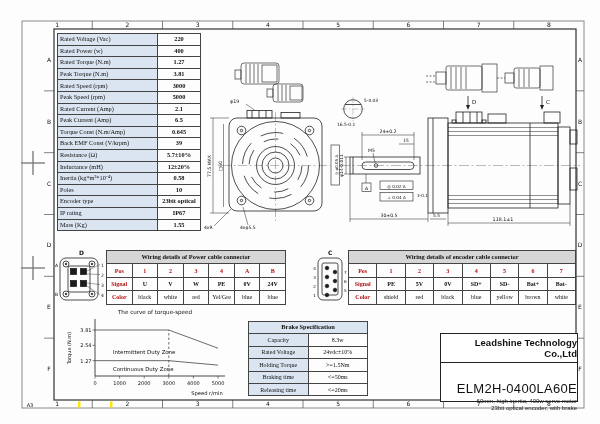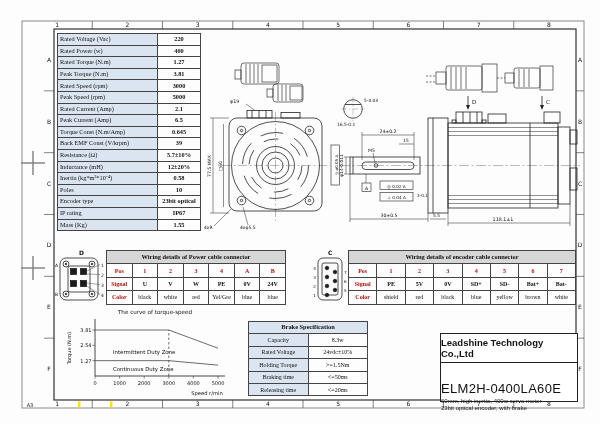--- a/index.html
+++ b/index.html
@@ -20,21 +20,21 @@
   .wire .rh{color:#b01010;font-weight:bold;}
   .wire .pin{color:#b01010;font-weight:bold;}
   .wire .sig{font-weight:bold;}
   
   .brake{font-size:6px;width:120px;}
   .brake td{height:11.4px;}
   .brake .title{background:#dbe5f1;font-weight:bold;font-size:6.4px;}
   .brake .lbl{background:#dbe5f1;}
   
   .tblock{left:440px;top:333px;width:136px;height:67px;border:1.4px solid #222;background:#fff;
-          font-family:"Liberation Sans",sans-serif;text-align:left;}
+          font-family:"Liberation Sans",sans-serif;text-align:right;}
   .tblock .company{height:28px;border-bottom:1.2px solid #222;font-size:9.5px;font-weight:bold;
                    display:flex;align-items:center;justify-content:center;}
   .tblock .model{font-size:13px;margin-top:18px;letter-spacing:0.3px;}
   .tblock .desc{font-size:6px;margin-top:1.5px;color:#222;}
   svg text{font-family:"DejaVu Sans",sans-serif;fill:#111;}
 </style>
 </head>
 <body>
 
 <svg class="abs" style="left:0;top:0" width="600" height="424">

